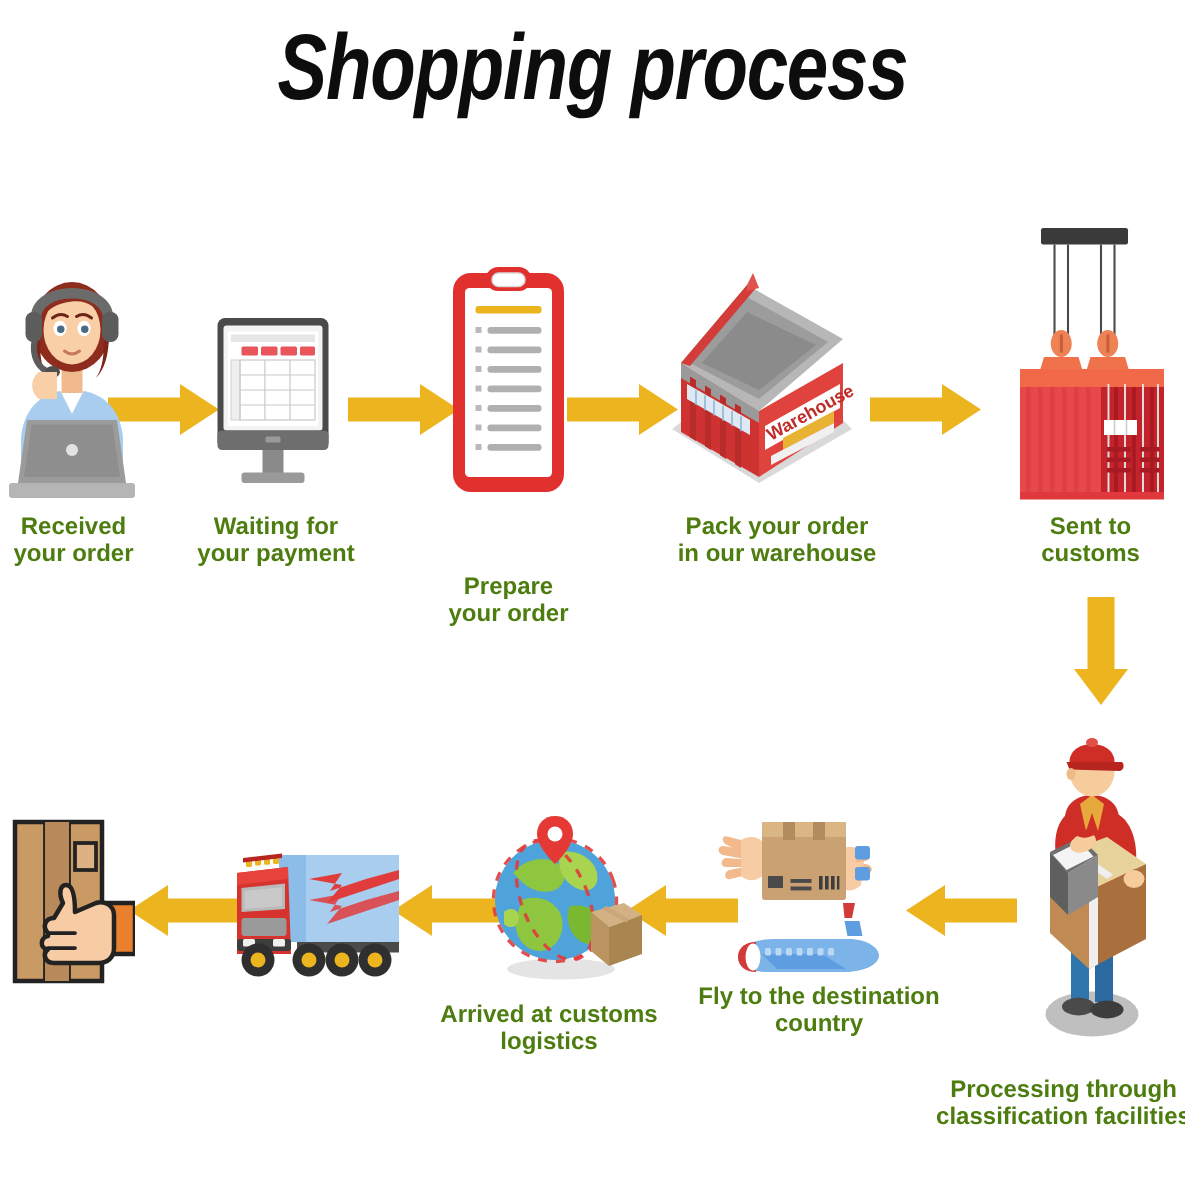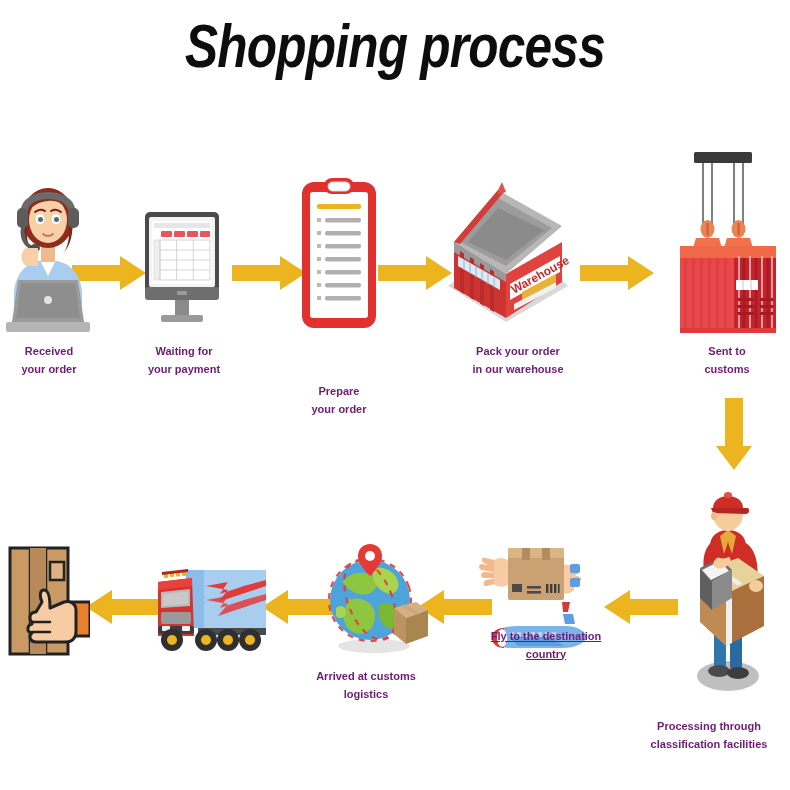--- a/index.html
+++ b/index.html
@@ -40,23 +40,23 @@
 
   
   .step {
     position: absolute;
   }
   .caption {
     position: absolute;
     text-align: center;
     font-family: "Liberation Sans Narrow", "Liberation Sans", sans-serif;
     font-weight: 700;
-    font-size: 11px;
+    font-size: 16px;
     line-height: 17.5px;
-    color: #701a75;
+    color: #4d7c0f;
     white-space: pre-line;
   }
 
   
   .arrow {
     position: absolute;
   }
   .arrow svg { display: block; }
 </style>
 </head>
@@ -435,21 +435,21 @@
           <rect x="60" y="92" width="4" height="5" rx="1"></rect>
             <rect x="67" y="92" width="4" height="5" rx="1"></rect>
           <rect x="74" y="92" width="4" height="5" rx="1"></rect>
         </g>
 
         <path d="M14 98 C14 91 20 88 26 88 L26 108 C19 108 14 104 14 98 Z" fill="#d33a3a"></path>
         <ellipse cx="24" cy="98" rx="5" ry="9" fill="#ffffff"></ellipse>
       </g>
     </svg>
   </div>
-  <div class="caption" style="left:448px; top:628px; width:196px;text-decoration:underline;">Fly to the destination
+  <div class="caption" style="left:448px; top:656px; width:196px;">Fly to the destination
 country</div>
 
   <div class="step" style="left:318px; top:538px; width:112px; height:118px;">
     <svg width="112" height="118" viewBox="0 0 112 118">
       <ellipse cx="56" cy="108" rx="36" ry="7" fill="#e4e4e4"></ellipse>
 
       <circle cx="52" cy="62" r="40" fill="#4fa3db"></circle>
 
       <path d="M24 44 C32 34 46 32 54 38 C62 44 58 54 50 56 C42 58 34 54 30 50 Z" fill="#8ec63f"></path>
       <path d="M56 30 C66 28 78 34 80 44 C82 54 74 58 66 54 C58 50 52 40 56 30 Z" fill="#a8d44f"></path>

